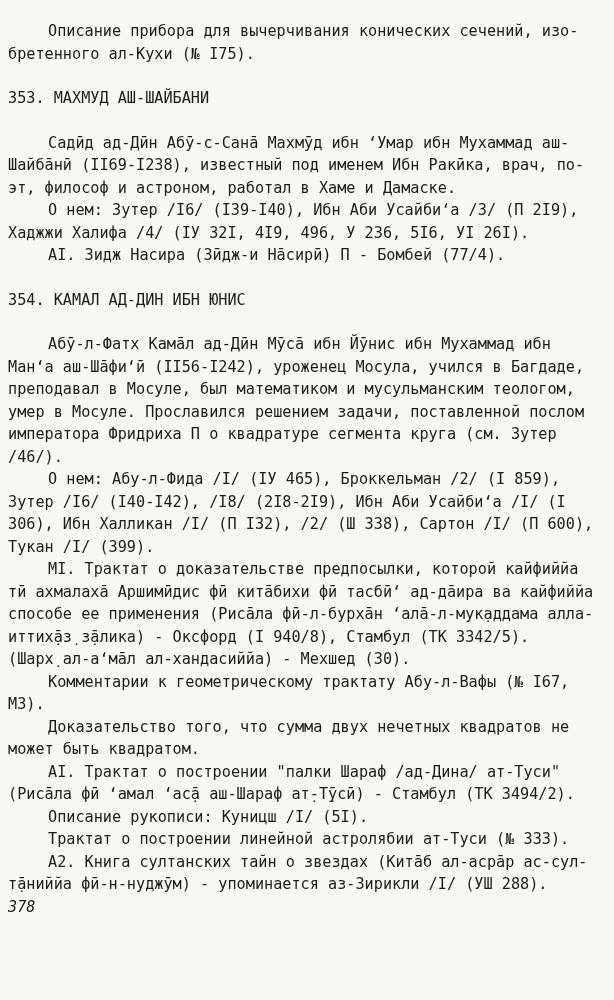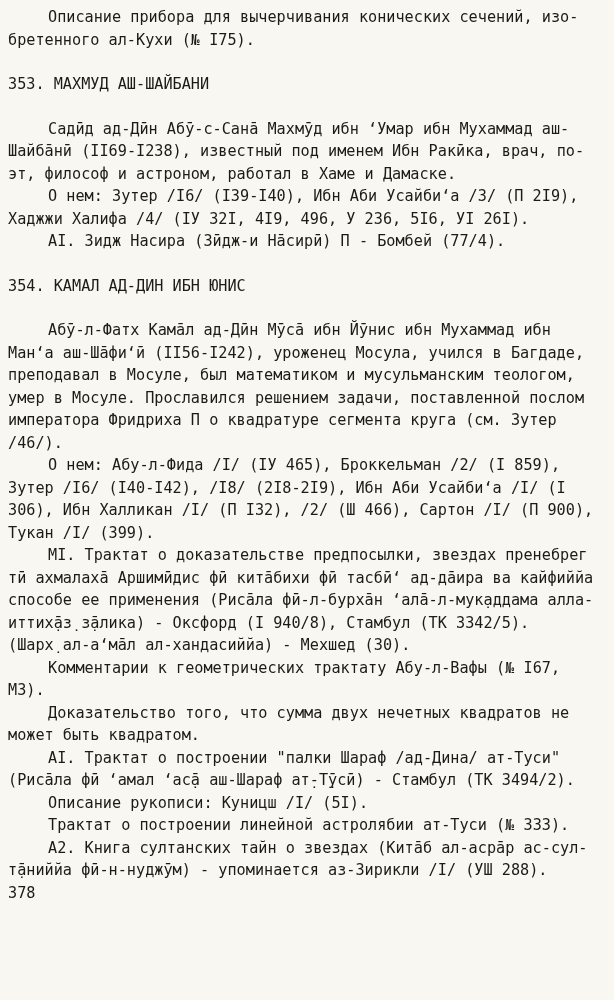--- a/index.html
+++ b/index.html
@@ -4,39 +4,39 @@
 <style>
   html, body { margin: 0; padding: 0; }
   body {
     width: 614px; height: 1000px;
     background: var(--paper, #f8f7f2);
     overflow: hidden;
   }
   .page {
     box-sizing: border-box;
     width: 614px; height: 1000px;
-    padding: 6px 6px 0 8px;
+    padding: 20px 6px 0 8px;
     background: var(--paper, #f8f7f2);
     color: var(--ink, #1c1b18);
     font-family: "DejaVu Sans Mono", "DejaVu Sans", monospace;
     font-size: 15.2px;
     line-height: 22.5px;
     overflow: hidden;
   }
   .line { white-space: pre; }
   .block-p .line.first { padding-left: 40px; }
   .block-h {
     text-align: left;
     margin: 22px 0;
   }
   .u {
     text-underline-offset: 3.5px;
     text-decoration-thickness: 1.4px;
   }
-  .pagenum { margin-top: 0; }
+  .pagenum { margin-top: 0; font-style: italic; }
 </style>
 </head>
 <body>
 
 <div class="page">
   <main>
       <div class="block-p">
         <div class="line first"><span>Описание прибора для вычерчивания конических сечений, изо-</span></div>
         <div class="line"><span>бретенного ал-Кухи (№ </span><span class="u">I75</span><span>).</span></div>
       </div>
@@ -62,34 +62,34 @@
         <div class="line first"><span class="u">Абӯ-л-Фатх Кама̄л ад-Дӣн Мӯса̄ ибн Йӯнис ибн Мухаммад ибн</span></div>
         <div class="line"><span class="u">Ман‘а аш-Ша̄фи‘ӣ</span><span> (II56-I242), уроженец Мосула, учился в Багдаде,</span></div>
         <div class="line"><span>преподавал в Мосуле, был математиком и мусульманским теологом,</span></div>
         <div class="line"><span>умер в Мосуле. Прославился решением задачи, поставленной послом</span></div>
         <div class="line"><span>императора Фридриха П о квадратуре сегмента круга (см. Зутер</span></div>
         <div class="line"><span>/46/).</span></div>
       </div>
       <div class="block-p">
         <div class="line first"><span>О нем: Абу-л-Фида /I/ (IУ 465), Броккельман /2/ (I 859),</span></div>
         <div class="line"><span>Зутер /I6/ (I40-I42), /I8/ (2I8-2I9), Ибн Аби Усайби‘а /I/ (I</span></div>
-        <div class="line"><span>306), Ибн Халликан /I/ (П I32), /2/ (Ш 466), Сартон /I/ (П 900),</span></div>
+        <div class="line"><span>306), Ибн Халликан /I/ (П I32), /2/ (Ш 338), Сартон /I/ (П 600),</span></div>
         <div class="line"><span>Тукан /I/ (399).</span></div>
       </div>
       <div class="block-p">
-        <div class="line first"><span>МI. </span><span class="u">Трактат о доказательстве предпосылки, звездах пренебрег</span></div>
+        <div class="line first"><span>МI. </span><span class="u">Трактат о доказательстве предпосылки, которой кайфиййа</span></div>
         <div class="line"><span>тӣ ахмалаха̄ Аршимӣдис фӣ кита̄бихи фӣ тасбӣ‘ ад-да̄ира ва кайфиййа</span></div>
         <div class="line"><span class="u">способе ее применения</span><span> (Риса̄ла фӣ-л-бурха̄н ‘ала̄-л-мук̣аддама алла-</span></div>
         <div class="line"><span>иттих̣а̄з̣ з̣а̄лика) - Оксфорд (I 940/8), Стамбул (ТК 3342/5).</span></div>
       </div>
       <div class="block-p">
         <div class="line"><span>(Шарх̣ ал-а‘ма̄л ал-хандасиййа) - Мехшед (30).</span></div>
       </div>
       <div class="block-p">
-        <div class="line first"><span>Комментарии к геометрических трактату Абу-л-Вафы (№ </span><span class="u">I67</span><span>,</span></div>
+        <div class="line first"><span>Комментарии к геометрическому трактату Абу-л-Вафы (№ </span><span class="u">I67</span><span>,</span></div>
         <div class="line"><span class="u">М3</span><span>).</span></div>
       </div>
       <div class="block-p">
         <div class="line first"><span>Доказательство того, что сумма двух нечетных квадратов не</span></div>
         <div class="line"><span>может быть квадратом.</span></div>
       </div>
       <div class="block-p">
         <div class="line first"><span>АI. </span><span class="u">Трактат о построении "палки Шараф /ад-Дина/ ат-Туси"</span></div>
         <div class="line"><span>(Риса̄ла фӣ ‘амал ‘ас̣а̄ аш-Шараф ат̣-Т̣ӯсӣ) - Стамбул (ТК 3494/2).</span></div>
       </div>

